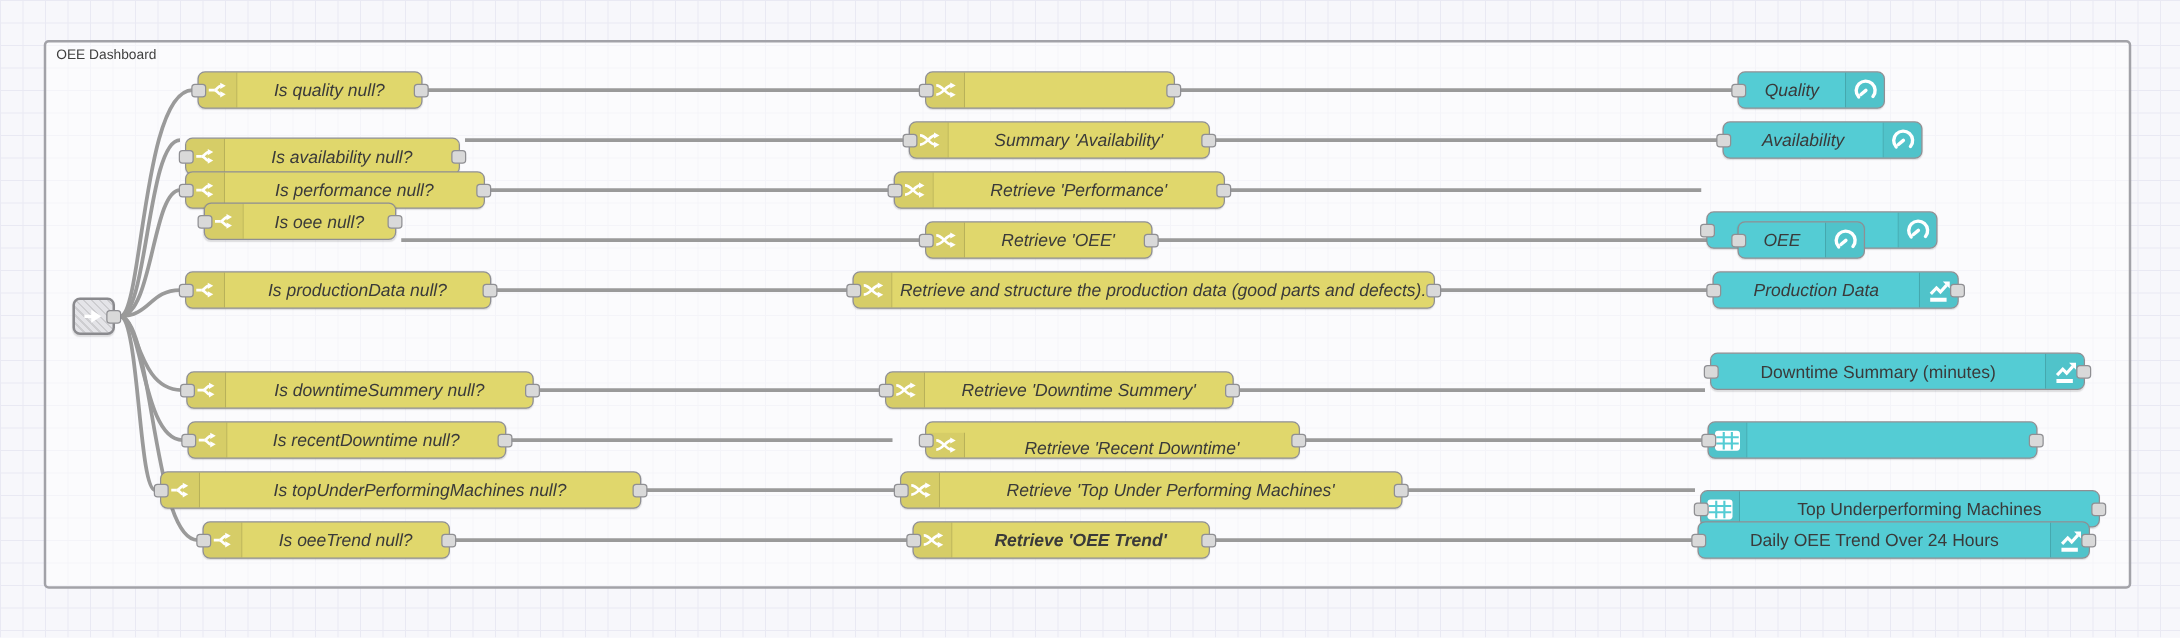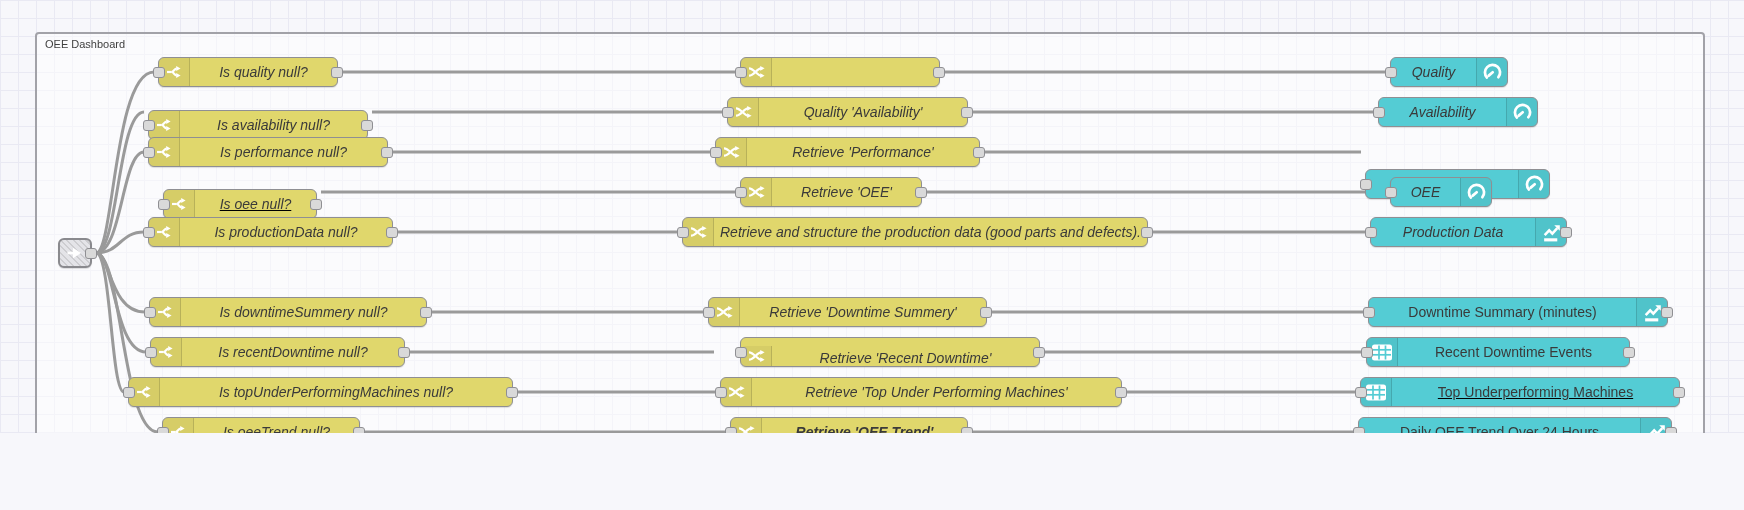--- a/index.html
+++ b/index.html
@@ -1,17 +1,17 @@
 <!DOCTYPE html>
 <html><head>
 <meta charset="utf-8">
 <style>
   html,body{margin:0;padding:0;background:#f7f7fb;}
   #canvas{
-    position:relative;width:1744px;height:433px;overflow:hidden;
+    position:relative;width:1744px;height:510px;overflow:hidden;
     background-color:var(--canvas-bg,#f7f7fb);
     background-image:
       linear-gradient(to right, var(--grid,#e9e9f3) 1px, transparent 1px),
       linear-gradient(to bottom, var(--grid,#e9e9f3) 1px, transparent 1px);
     background-size:18px 18px;
     font-family:"Liberation Sans", sans-serif;
   }
   #group-box{
     position:absolute;
     background:rgba(255,255,255,0.5);
@@ -159,21 +159,21 @@
       </div>
       <div class="node yellow" style="left: 727px; top: 97px; width: 241px;">
         <div class="icon-box left">
           <svg width="20" height="20" viewBox="0 0 20 20">
             <path d="M3 6.3 C8 6.3 11 13.7 15 13.7" stroke="#fff" stroke-width="2.2" fill="none"></path>
             <path d="M3 13.7 C8 13.7 11 6.3 15 6.3" stroke="#fff" stroke-width="2.2" fill="none"></path>
             <polygon points="14.2,3.9 18.6,6.3 14.2,8.7" fill="#fff"></polygon>
             <polygon points="14.2,11.3 18.6,13.7 14.2,16.1" fill="#fff"></polygon>
           </svg>
         </div>
-        <div class="label it">Quality 'Availability'</div>
+        <div class="label it">Summary 'Availability'</div>
         <div class="port in"></div>
         <div class="port out"></div>
       </div>
       <div class="node teal" style="left: 1378px; top: 97px; width: 160px;">
         <div class="label it">Availability</div>
         <div class="icon-box right">
           <svg width="21" height="21" viewBox="0 0 20 20">
             <path d="M4.7 14.8 A7.2 7.2 0 1 1 15.6 14.5" stroke="#fff" stroke-width="2.6" fill="none" stroke-linecap="round"></path>
             <path d="M10.2 9.8 L6.4 13" stroke="#fff" stroke-width="2.6" fill="none" stroke-linecap="round"></path>
           </svg>
@@ -210,21 +210,21 @@
       <div class="node teal" style="left: 1365px; top: 137px; width: 185px; margin-top: 32px;">
         <div class="label it">Performance</div>
         <div class="icon-box right">
           <svg width="21" height="21" viewBox="0 0 20 20">
             <path d="M4.7 14.8 A7.2 7.2 0 1 1 15.6 14.5" stroke="#fff" stroke-width="2.6" fill="none" stroke-linecap="round"></path>
             <path d="M10.2 9.8 L6.4 13" stroke="#fff" stroke-width="2.6" fill="none" stroke-linecap="round"></path>
           </svg>
         </div>
         <div class="port in"></div>
       </div>
-      <div class="node yellow" style="left: 163px; top: 189px; width: 154px; text-decoration: underline;">
+      <div class="node yellow" style="left: 163px; top: 162px; width: 154px;">
         <div class="icon-box left">
           <svg width="20" height="20" viewBox="0 0 20 20">
             <path d="M3 10 H7.5" stroke="#fff" stroke-width="2.2" fill="none"></path>
             <path d="M7.5 10 C9.8 10 10.4 6.6 12.6 6.6" stroke="#fff" stroke-width="2.2" fill="none"></path>
             <path d="M7.5 10 C9.8 10 10.4 13.4 12.6 13.4" stroke="#fff" stroke-width="2.2" fill="none"></path>
             <polygon points="12.2,4.1 16.6,6.6 12.2,9.1" fill="#fff"></polygon>
             <polygon points="12.2,10.9 16.6,13.4 12.2,15.9" fill="#fff"></polygon>
           </svg>
         </div>
         <div class="label it">Is oee null?</div>
@@ -313,21 +313,21 @@
             <path d="M3 6.3 C8 6.3 11 13.7 15 13.7" stroke="#fff" stroke-width="2.2" fill="none"></path>
             <path d="M3 13.7 C8 13.7 11 6.3 15 6.3" stroke="#fff" stroke-width="2.2" fill="none"></path>
             <polygon points="14.2,3.9 18.6,6.3 14.2,8.7" fill="#fff"></polygon>
             <polygon points="14.2,11.3 18.6,13.7 14.2,16.1" fill="#fff"></polygon>
           </svg>
         </div>
         <div class="label it">Retrieve 'Downtime Summery'</div>
         <div class="port in"></div>
         <div class="port out"></div>
       </div>
-      <div class="node teal" style="left: 1368px; top: 297px; width: 300px; justify-content: center;">
+      <div class="node teal" style="left: 1368px; top: 282px; width: 300px; justify-content: center;">
         <div class="label">Downtime Summary (minutes)</div>
         <div class="icon-box right">
           <svg width="21" height="21" viewBox="0 0 20 20">
             <path d="M3 17 H15.5" stroke="#fff" stroke-width="3"></path>
             <path d="M3.5 12.5 L7.8 8 L10.8 11 L15.5 5.8" stroke="#fff" stroke-width="2.4" fill="none"></path>
             <polygon points="12.6,3.1 17.9,3.1 17.9,8.4" fill="#fff"></polygon>
           </svg>
         </div>
         <div class="port in"></div>
         <div class="port out"></div>
@@ -364,21 +364,20 @@
           <svg width="22" height="19" viewBox="0 0 22 19">
             <rect x="1" y="1.5" width="20" height="16" rx="2.5" fill="#fff"></rect>
             <g stroke="#54ccd4" stroke-width="1.7">
               <line x1="8" y1="2.5" x2="8" y2="16.5"></line>
               <line x1="14.5" y1="2.5" x2="14.5" y2="16.5"></line>
               <line x1="2" y1="6.8" x2="20" y2="6.8"></line>
               <line x1="2" y1="11.8" x2="20" y2="11.8"></line>
             </g>
           </svg>
         </div>
-        <div class="label">Recent Downtime Events</div>
         <div class="port in"></div>
         <div class="port out"></div>
       </div>
       <div class="node yellow" style="left: 128px; top: 377px; width: 385px;">
         <div class="icon-box left">
           <svg width="20" height="20" viewBox="0 0 20 20">
             <path d="M3 10 H7.5" stroke="#fff" stroke-width="2.2" fill="none"></path>
             <path d="M7.5 10 C9.8 10 10.4 6.6 12.6 6.6" stroke="#fff" stroke-width="2.2" fill="none"></path>
             <path d="M7.5 10 C9.8 10 10.4 13.4 12.6 13.4" stroke="#fff" stroke-width="2.2" fill="none"></path>
             <polygon points="12.2,4.1 16.6,6.6 12.2,9.1" fill="#fff"></polygon>
@@ -395,21 +394,21 @@
             <path d="M3 6.3 C8 6.3 11 13.7 15 13.7" stroke="#fff" stroke-width="2.2" fill="none"></path>
             <path d="M3 13.7 C8 13.7 11 6.3 15 6.3" stroke="#fff" stroke-width="2.2" fill="none"></path>
             <polygon points="14.2,3.9 18.6,6.3 14.2,8.7" fill="#fff"></polygon>
             <polygon points="14.2,11.3 18.6,13.7 14.2,16.1" fill="#fff"></polygon>
           </svg>
         </div>
         <div class="label it">Retrieve 'Top Under Performing Machines'</div>
         <div class="port in"></div>
         <div class="port out"></div>
       </div>
-      <div class="node teal" style="left: 1360px; top: 377px; width: 320px; text-decoration: underline;">
+      <div class="node teal" style="left: 1360px; top: 392px; width: 320px;">
         <div class="icon-box left">
           <svg width="22" height="19" viewBox="0 0 22 19">
             <rect x="1" y="1.5" width="20" height="16" rx="2.5" fill="#fff"></rect>
             <g stroke="#54ccd4" stroke-width="1.7">
               <line x1="8" y1="2.5" x2="8" y2="16.5"></line>
               <line x1="14.5" y1="2.5" x2="14.5" y2="16.5"></line>
               <line x1="2" y1="6.8" x2="20" y2="6.8"></line>
               <line x1="2" y1="11.8" x2="20" y2="11.8"></line>
             </g>
           </svg>

